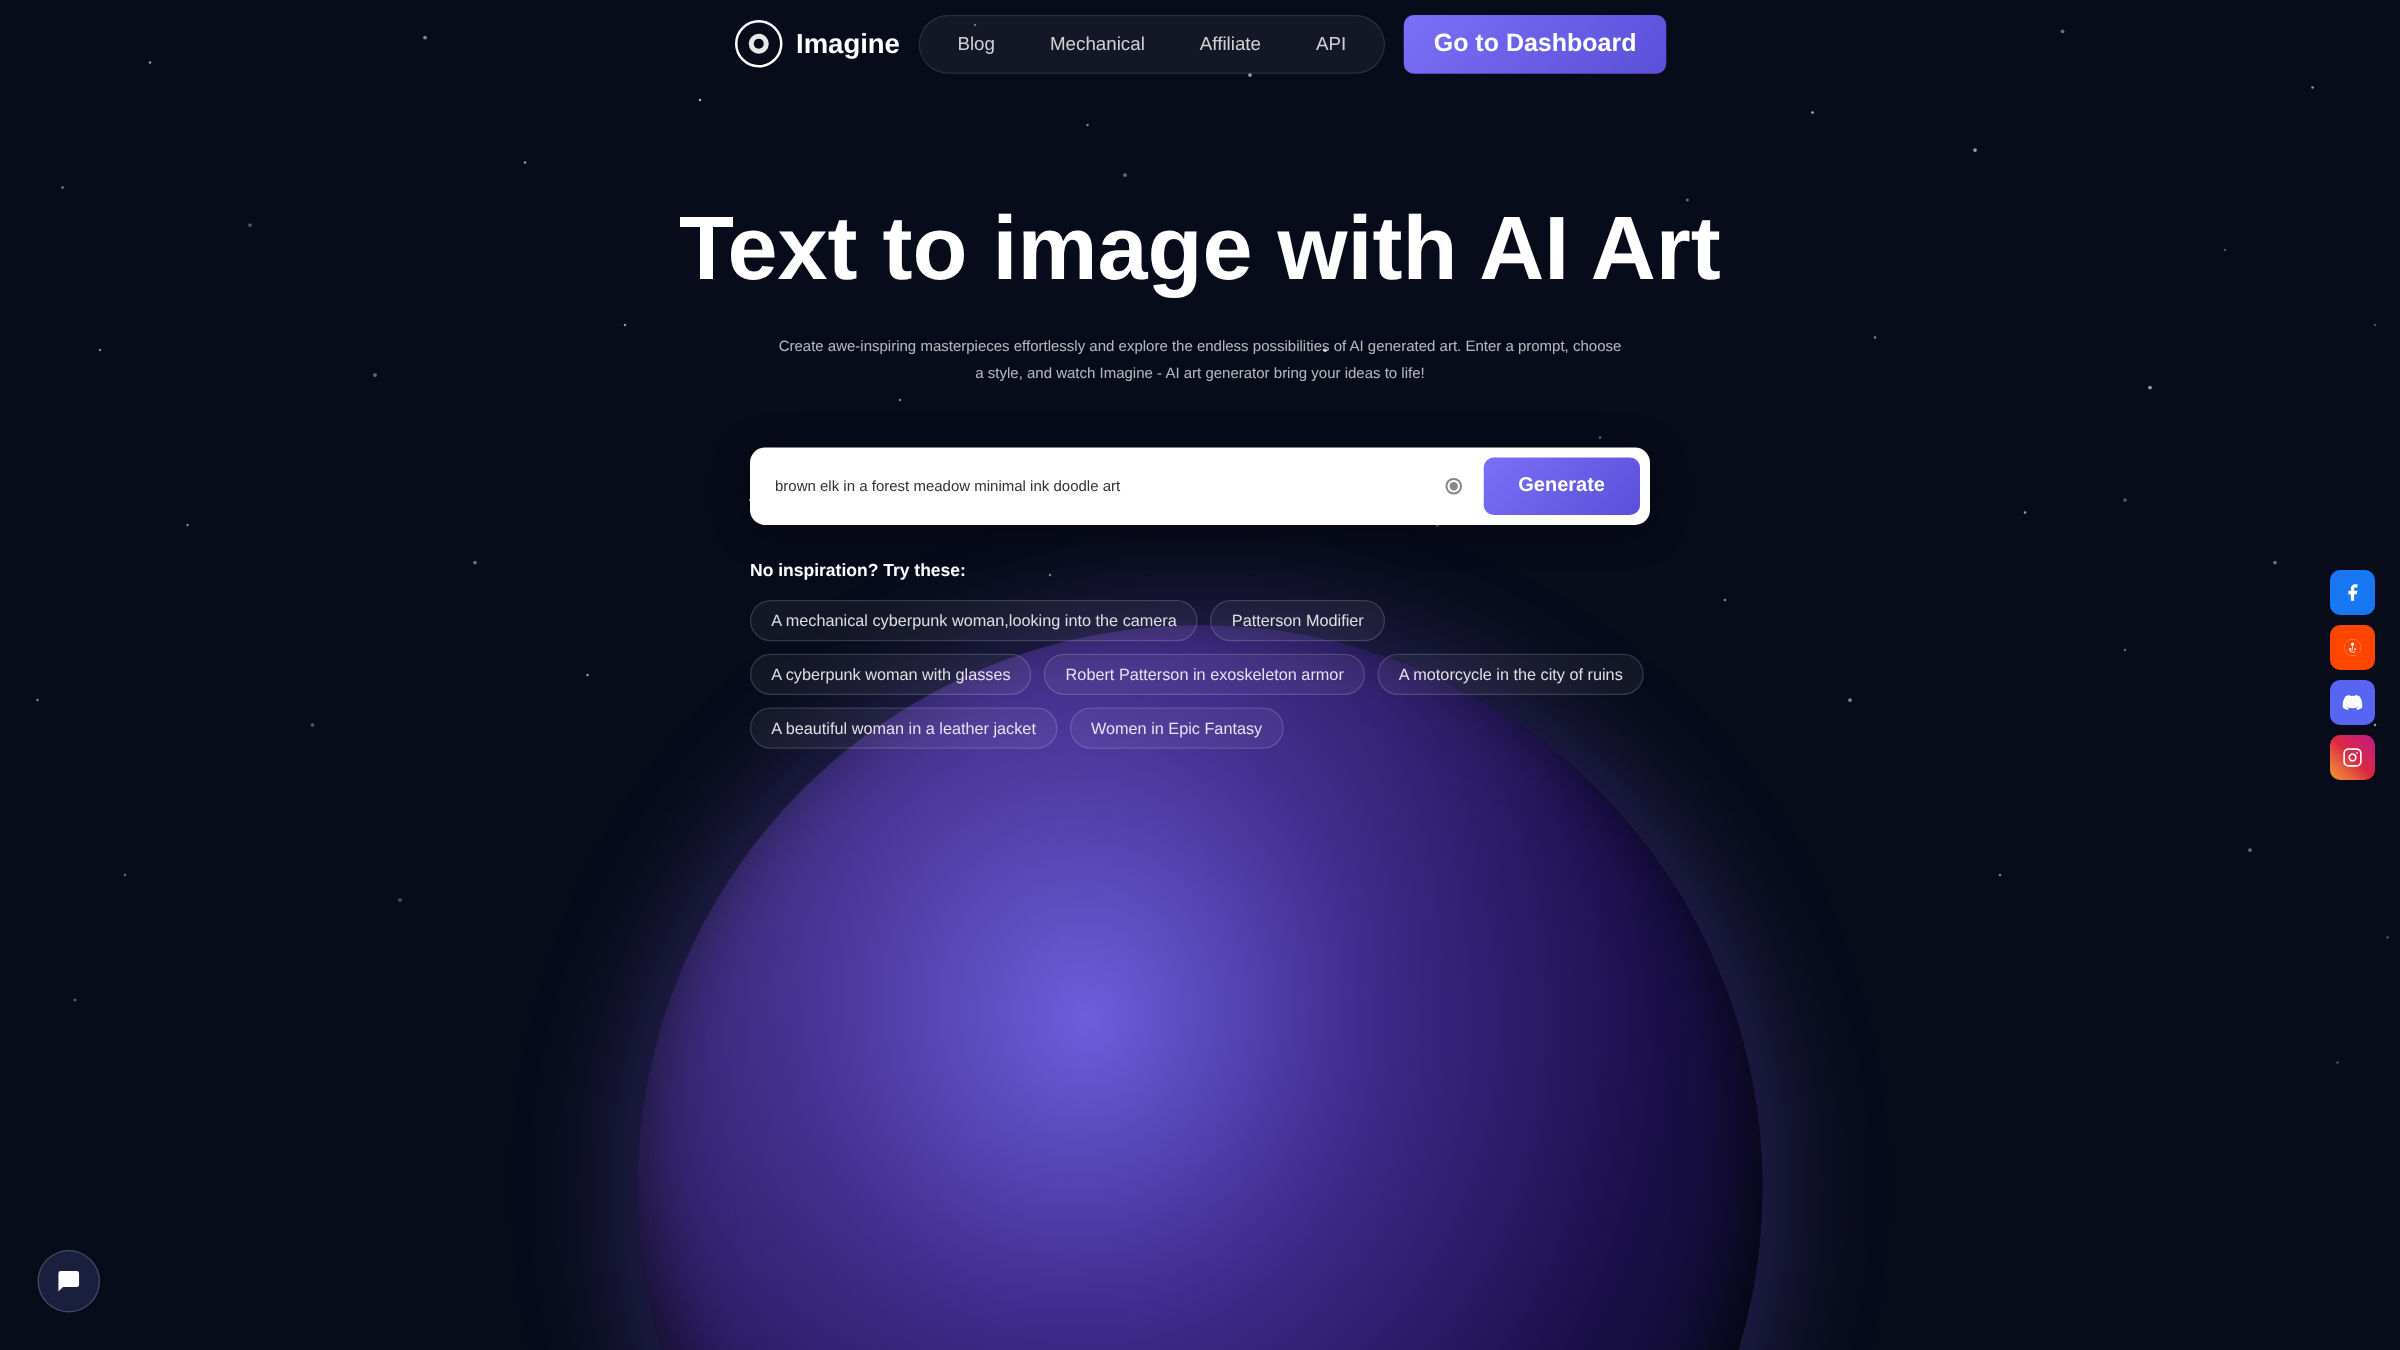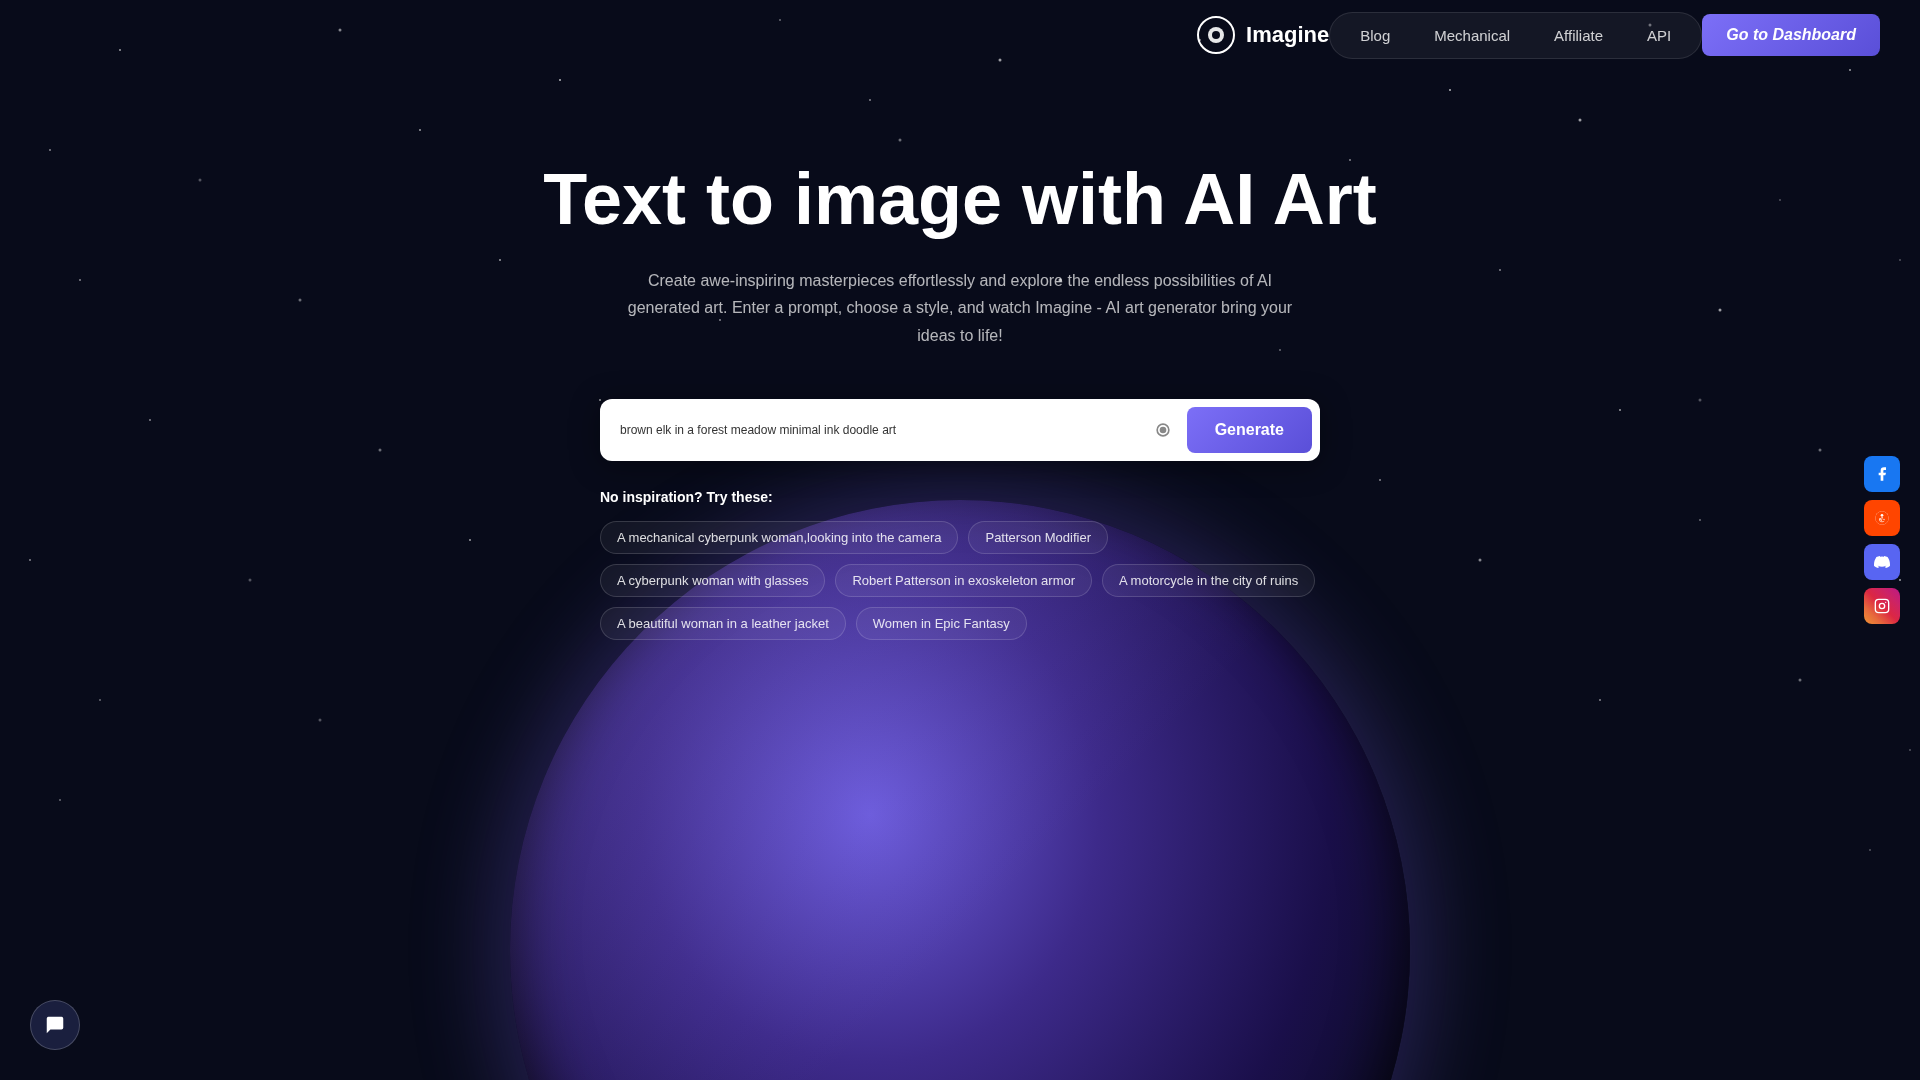--- a/index.html
+++ b/index.html
@@ -45,23 +45,24 @@
 
     
     .navbar {
       position: absolute;
       top: 0;
       left: 0;
       right: 0;
       height: 70px;
       display: flex;
       align-items: center;
-      justify-content: flex-end;
+      justify-content: center;
       padding: 0 40px;
       z-index: 10;
+      gap: 15px;
     }
 
     .logo {
       display: flex;
       align-items: center;
       gap: 10px;
     }
 
     .logo-icon {
       width: 40px;
@@ -92,24 +93,23 @@
       cursor: pointer;
       transition: background 0.2s;
     }
 
     .btn-dashboard {
       background: linear-gradient(135deg, #7c6ff7, #5a4fd8);
       color: #ffffff;
       border: none;
       border-radius: 8px;
       padding: 12px 24px;
-      font-size: 16px;
+      font-size: 20px;
       font-weight: 600;
       cursor: pointer;
-      font-style: italic;
     }
 
     
     .main-content {
       position: absolute;
       top: 80px;
       left: 0;
       right: 0;
       display: flex;
       flex-direction: column;
@@ -120,21 +120,21 @@
 
     .headline {
       font-size: 72px;
       font-weight: 800;
       line-height: 1.1;
       max-width: 900px;
       margin-bottom: 28px;
     }
 
     .subtitle {
-      font-size: 16px;
+      font-size: 12px;
       text-align: center;
       color: rgba(255,255,255,0.7);
       max-width: 680px;
       line-height: 1.7;
       margin-bottom: 50px;
     }
 
     
     .search-container {
       width: 720px;

